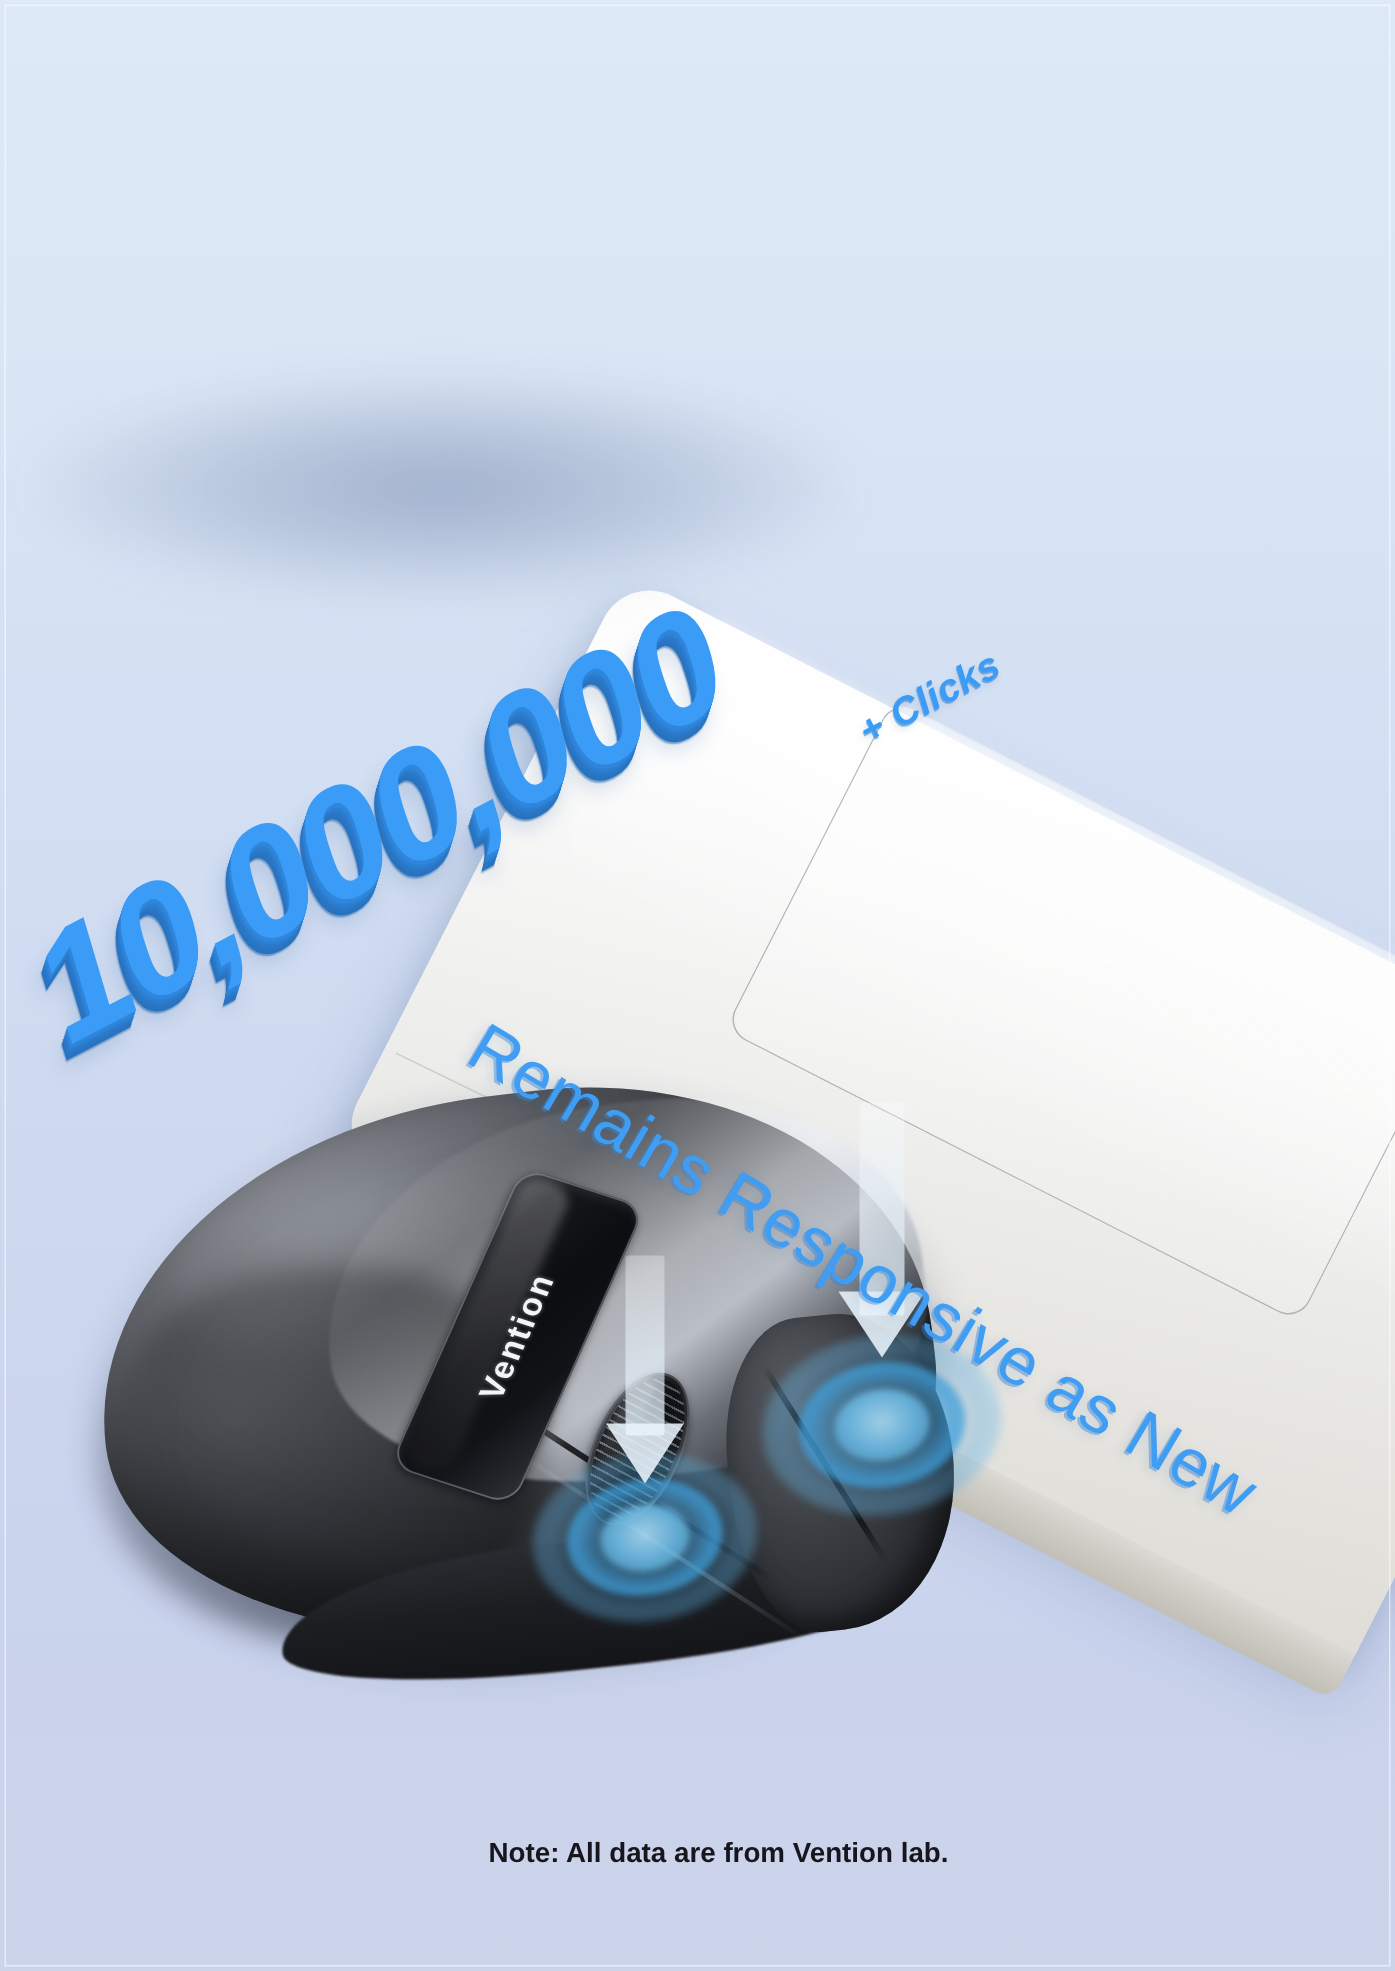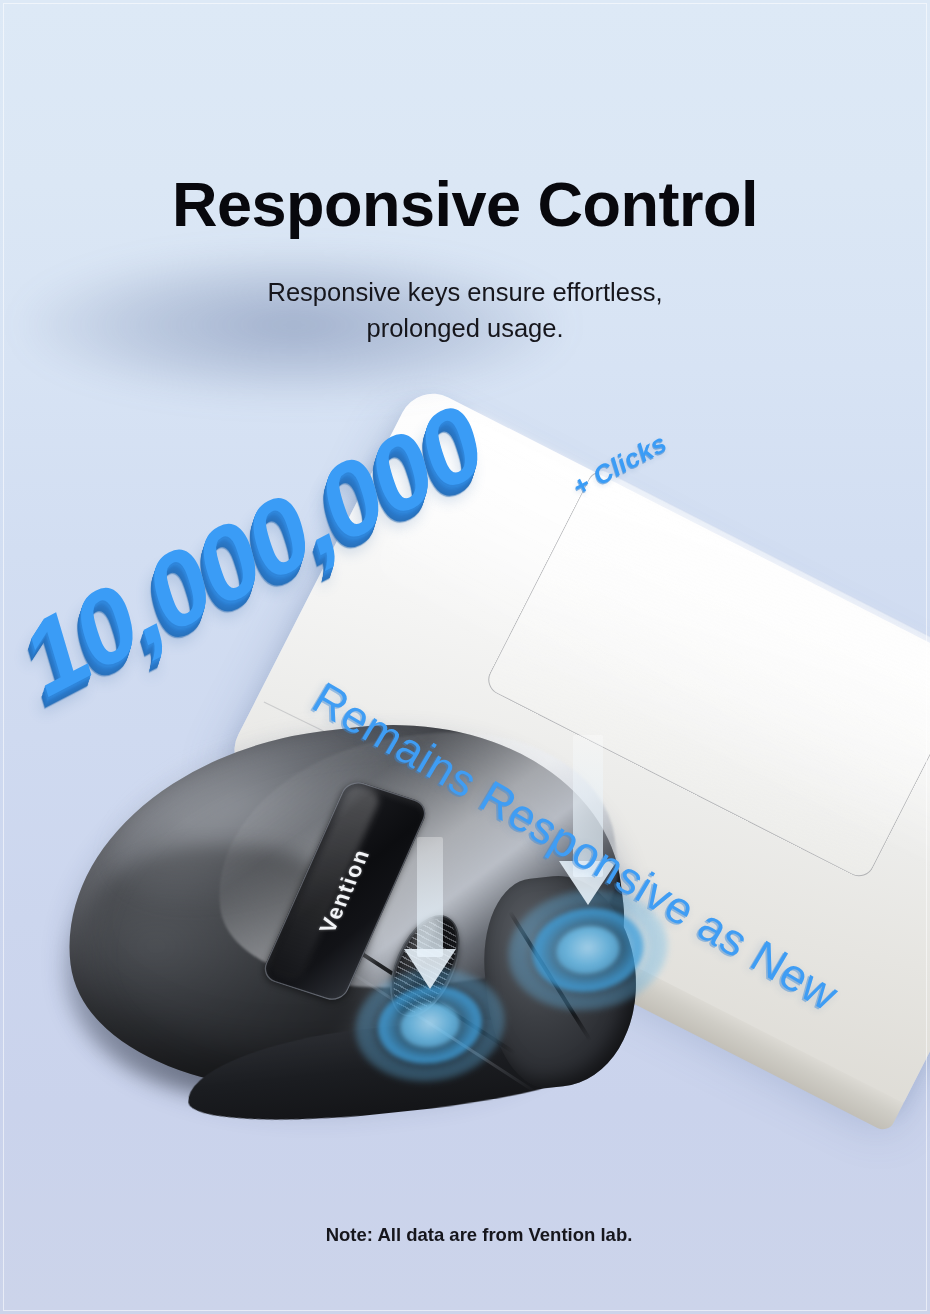--- a/index.html
+++ b/index.html
@@ -437,21 +437,17 @@
   </div>
 
   <div class="ripple" id="ripple-right">
     <div class="r-outer"></div>
     <div class="r-mid"></div>
     <div class="r-core"></div>
     <div class="r-stem"></div>
     <div class="r-head"></div>
   </div>
 
-  <div class="header">
-    <h1 id="page-title">Responsive Control</h1>
-    <p id="page-subtitle">Responsive keys ensure effortless,<br>prolonged usage.</p>
-  </div>
 
   <div id="footnote">Note: All data are from Vention lab.</div>
 
   <div id="edge-frame"></div>
 </div>
 
 </body></html>

